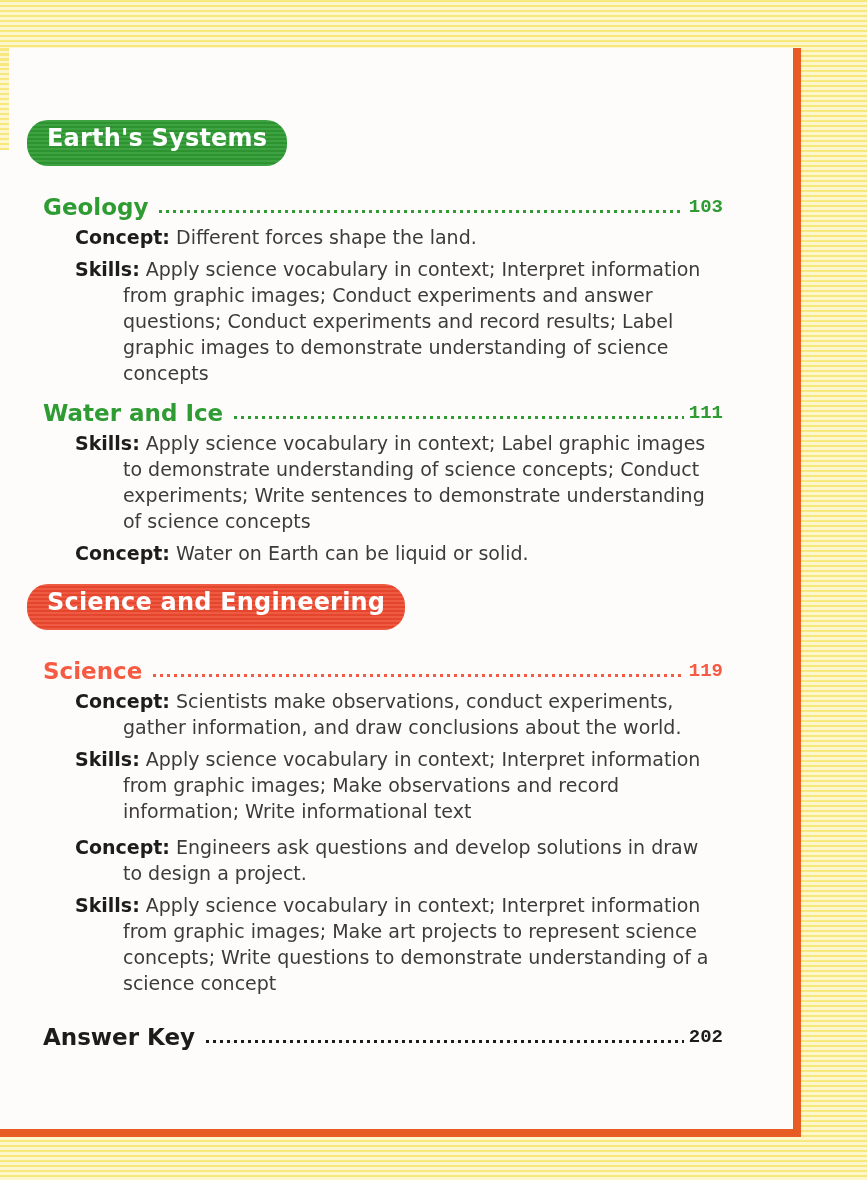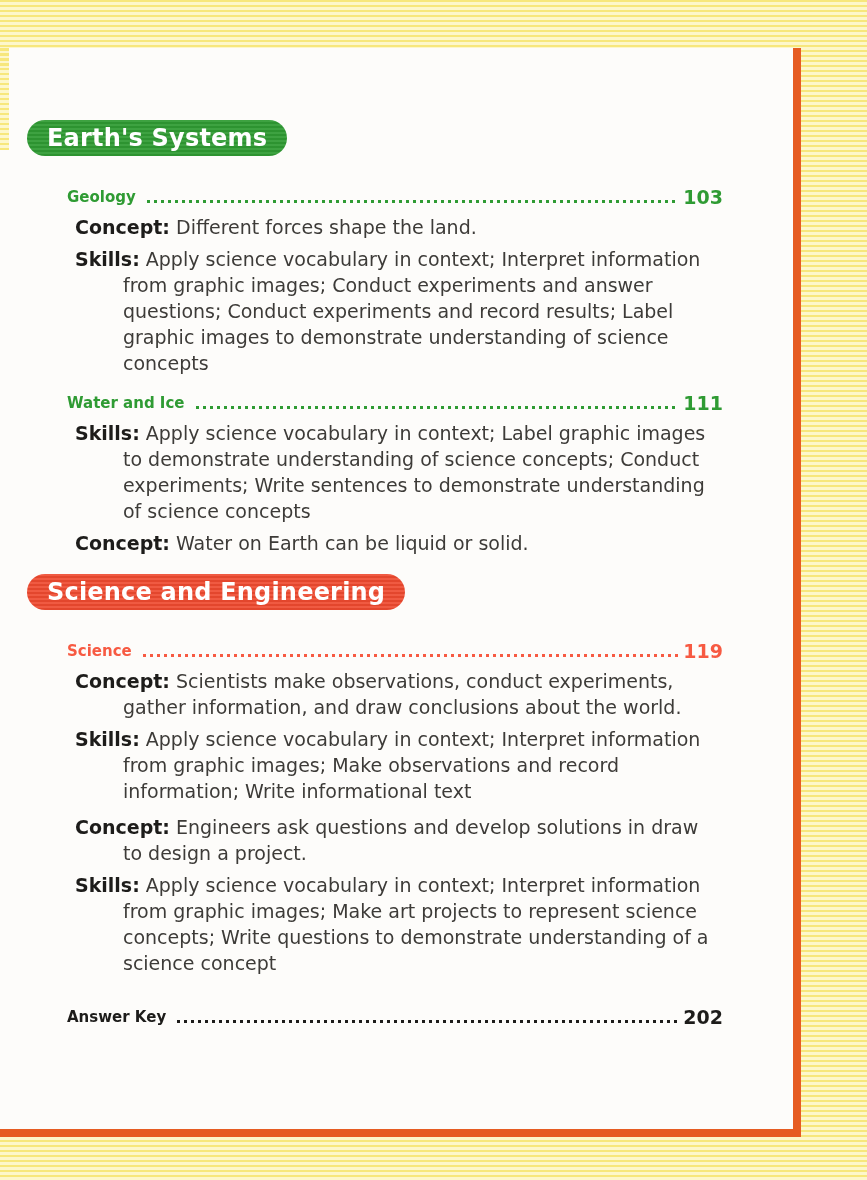--- a/index.html
+++ b/index.html
@@ -31,50 +31,50 @@
     position:absolute;left:0;top:48px;width:9px;height:102px;
     background:repeating-linear-gradient(180deg,#f7e77c 0 2.5px,#fdf7cb 2.5px 5px);
   }
   .badge{
     display:inline-block;
     margin:0 0 24px 27px;
     color:#ffffff;
     font-weight:bold;
     font-size:24px;line-height:26px;
     letter-spacing:.2px;
-    padding:5px 20px 5px;
+    padding:5px 20px 15px;
     border-radius:21px;
   }
   .badge.green{
     background-color:var(--green);
     background-image:repeating-linear-gradient(180deg,rgba(255,255,255,.07) 0 2px,rgba(0,0,0,.05) 2px 4px);
   }
   .badge.red{
     background-color:var(--red-badge);
     background-image:repeating-linear-gradient(180deg,rgba(255,255,255,.09) 0 2px,rgba(0,0,0,.05) 2px 4px);
   }
   .section2 .badge{margin-top:8px;}
   .entry{margin:0 0 10px 43px;width:680px;}
   .title-row{
     display:flex;align-items:flex-end;
     font-weight:bold;height:30px;margin-bottom:2px;
   }
   .entry.green .title-row{color:var(--green);}
   .entry.red .title-row{color:var(--red-heading);}
   .entry.black .title-row{color:var(--ink);}
-  .title{font-size:15px;line-height:26px;white-space:nowrap;margin-left:24px;}
+  .title{font-size:23px;line-height:26px;white-space:nowrap;}
   .leader{
     flex:1;height:5px;
     margin:0 5px 6px 9px;
     background-image:radial-gradient(circle,currentColor 1.7px,rgba(0,0,0,0) 1.9px);
     background-size:7px 5px;
     background-position:0 50%;
     background-repeat:repeat-x;
   }
-  .pagenum{font-size:19px;line-height:26px;}
+  .pagenum{font-size:19px;line-height:26px;font-family:Liberation Mono, monospace;}
   p.meta{
     margin:4px 0 6px;
     padding-left:80px;text-indent:-48px;
     font-size:19px;line-height:26px;
     color:var(--body);
   }
   p.meta b{color:var(--ink);}
   .answer{margin-top:24px;}
 </style>
 </head>

